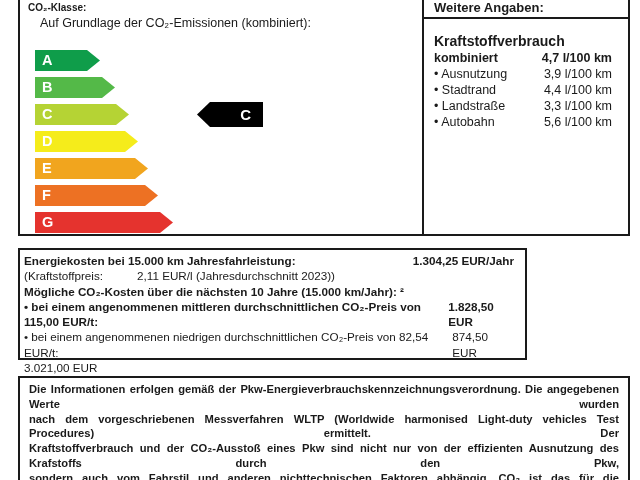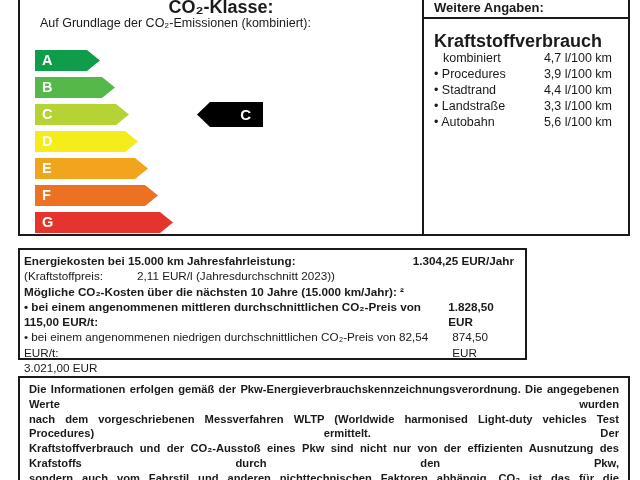--- a/index.html
+++ b/index.html
@@ -12,43 +12,43 @@
   }
   .page { position: relative; width: 640px; height: 480px; overflow: hidden; background: #fff; }
 
   .panel { position: absolute; border: 2px solid #1a1a1a; background: #fff; }
 
   
   .panel-top { left: 18px; top: -8px; width: 612px; height: 244px; display: flex; }
   .col-left { width: 402px; padding: 6px 8px 0 8px; }
   .col-right { flex: 1; border-left: 2px solid #1a1a1a; display: flex; flex-direction: column; }
 
-  .co2-title { font-size: 18px; font-weight: bold; line-height: 15px; text-align: center; }
+  .co2-title { font-size: 10px; font-weight: bold; line-height: 15px; }
   .co2-subtitle { font-size: 12.5px; line-height: 16px; margin-left: 12px; }
 
   .arrows { position: relative; margin: 19px 0 0 7px; }
   .arrow-row {
     height: 21px; margin-bottom: 6px; color: #fff;
     font-size: 14.5px; font-weight: bold; line-height: 21px;
     padding-left: 7px;
     clip-path: polygon(0 0, calc(100% - 13px) 0, 100% 50%, calc(100% - 13px) 100%, 0 100%);
   }
   .marker {
     position: absolute; left: 162px; width: 66px; height: 25px;
     color: #fff; font-size: 15px; font-weight: bold; line-height: 25px;
     text-align: right; padding-right: 12px;
     clip-path: polygon(13px 0, 100% 0, 100% 100%, 13px 100%, 0 50%);
   }
 
   .wa-title { font-size: 13px; font-weight: bold; padding: 6px 10px 2px 10px; }
   .wa-rule { border-bottom: 2px solid #1a1a1a; width: 100%; }
-  .wa-section { font-size: 18px; font-weight: bold; padding: 14px 24px 0 10px; line-height: 16px; }
+  .wa-section { font-size: 14px; font-weight: bold; padding: 14px 24px 0 10px; line-height: 16px; }
   .wa-rows { padding: 1px 16px 0 10px; }
   .wa-row { display: flex; justify-content: space-between; font-size: 12.5px; line-height: 16px; }
-  .wa-row.bold { font-weight: normal; margin-left: 9px; }
+  .wa-row.bold { font-weight: bold; }
 
   
   .panel-mid { left: 18px; top: 248px; width: 509px; height: 112px; padding: 3px 11px 0 4px; }
   .cost-row { display: flex; justify-content: space-between; font-size: 11.7px; line-height: 15.3px; }
   .cost-row.bold { font-weight: bold; }
   .kp-label { display: inline-block; width: 113px; }
 
   
   .panel-bottom { left: 18px; top: 376px; width: 612px; height: 120px; padding: 4px 9px 0 9px; }
   .legal-line { font-size: 11.2px; line-height: 14.8px; font-weight: bold; }
@@ -77,21 +77,21 @@
     <div class="col-right">
       <div class="wa-title">Weitere Angaben:</div>
       <div class="wa-rule"></div>
       <div class="wa-section">Kraftstoffverbrauch</div>
       <div class="wa-rows" id="wa-rows">
           <div class="wa-row bold">
             <span>kombiniert</span>
             <span>4,7 l/100 km</span>
           </div>
           <div class="wa-row">
-            <span>• Procedures</span>
+            <span>• Ausnutzung</span>
             <span>3,9 l/100 km</span>
           </div>
           <div class="wa-row">
             <span>• Stadtrand</span>
             <span>4,4 l/100 km</span>
           </div>
           <div class="wa-row">
             <span>• Landstraße</span>
             <span>3,3 l/100 km</span>
           </div>

